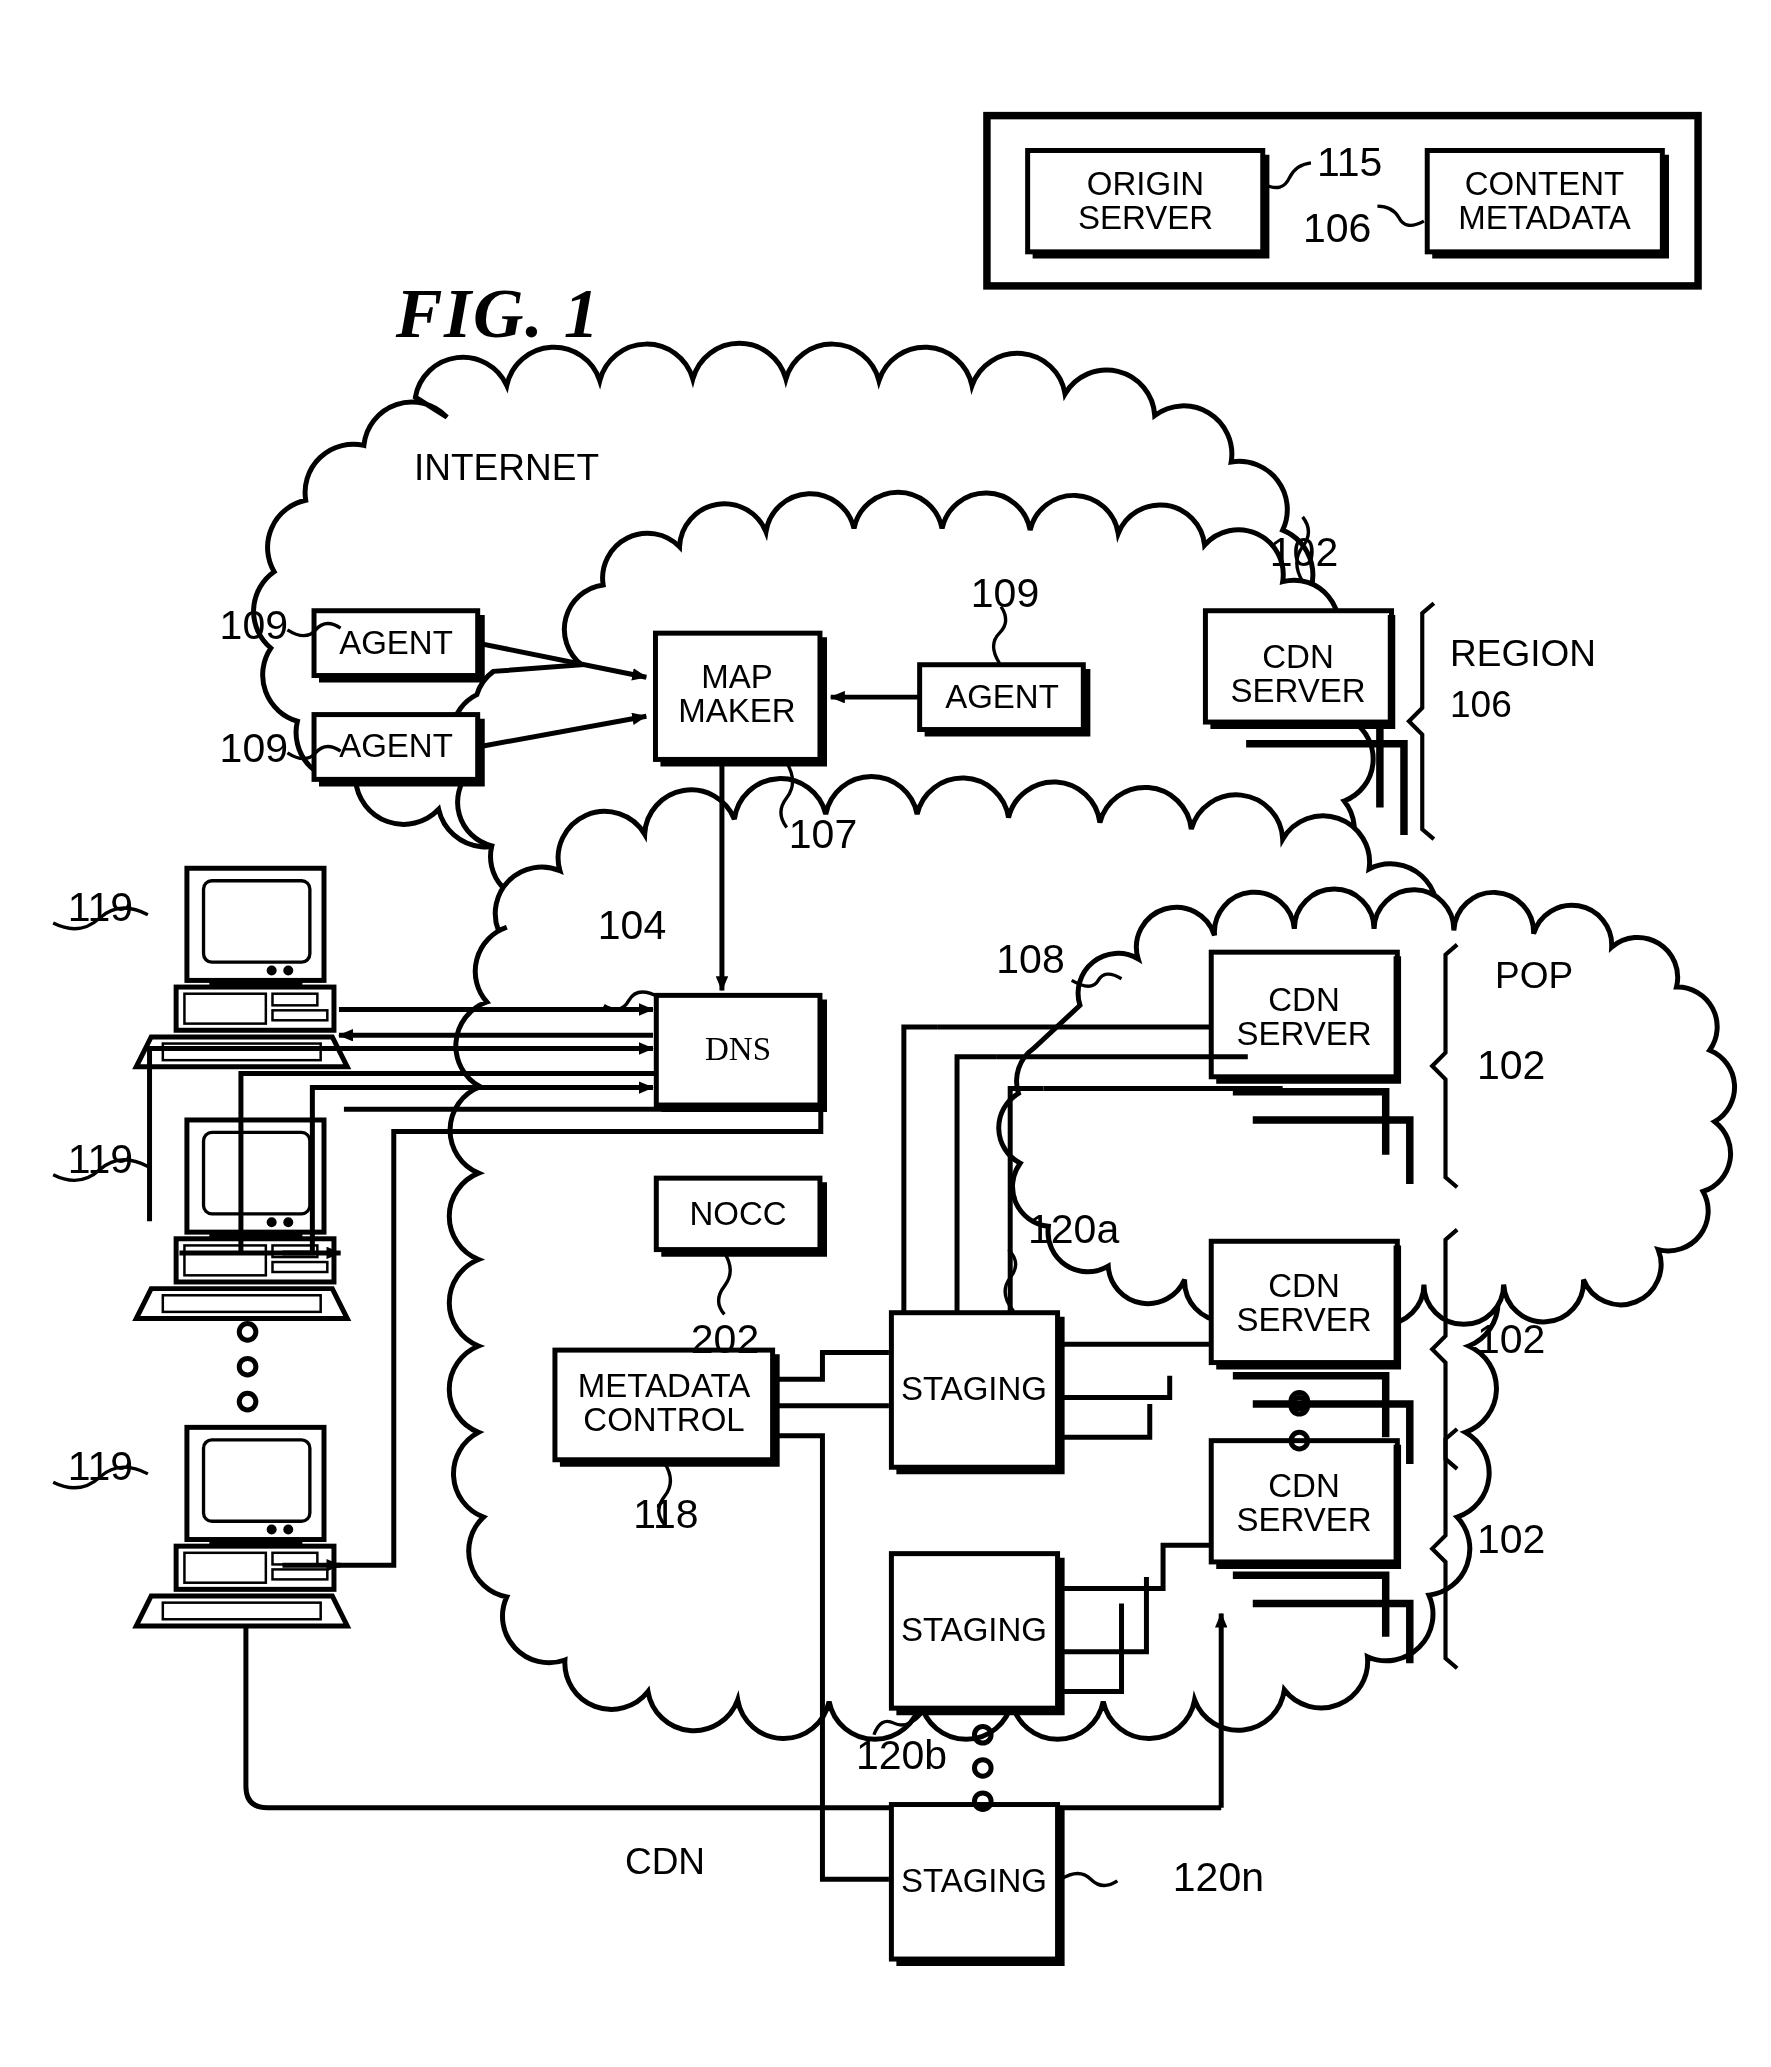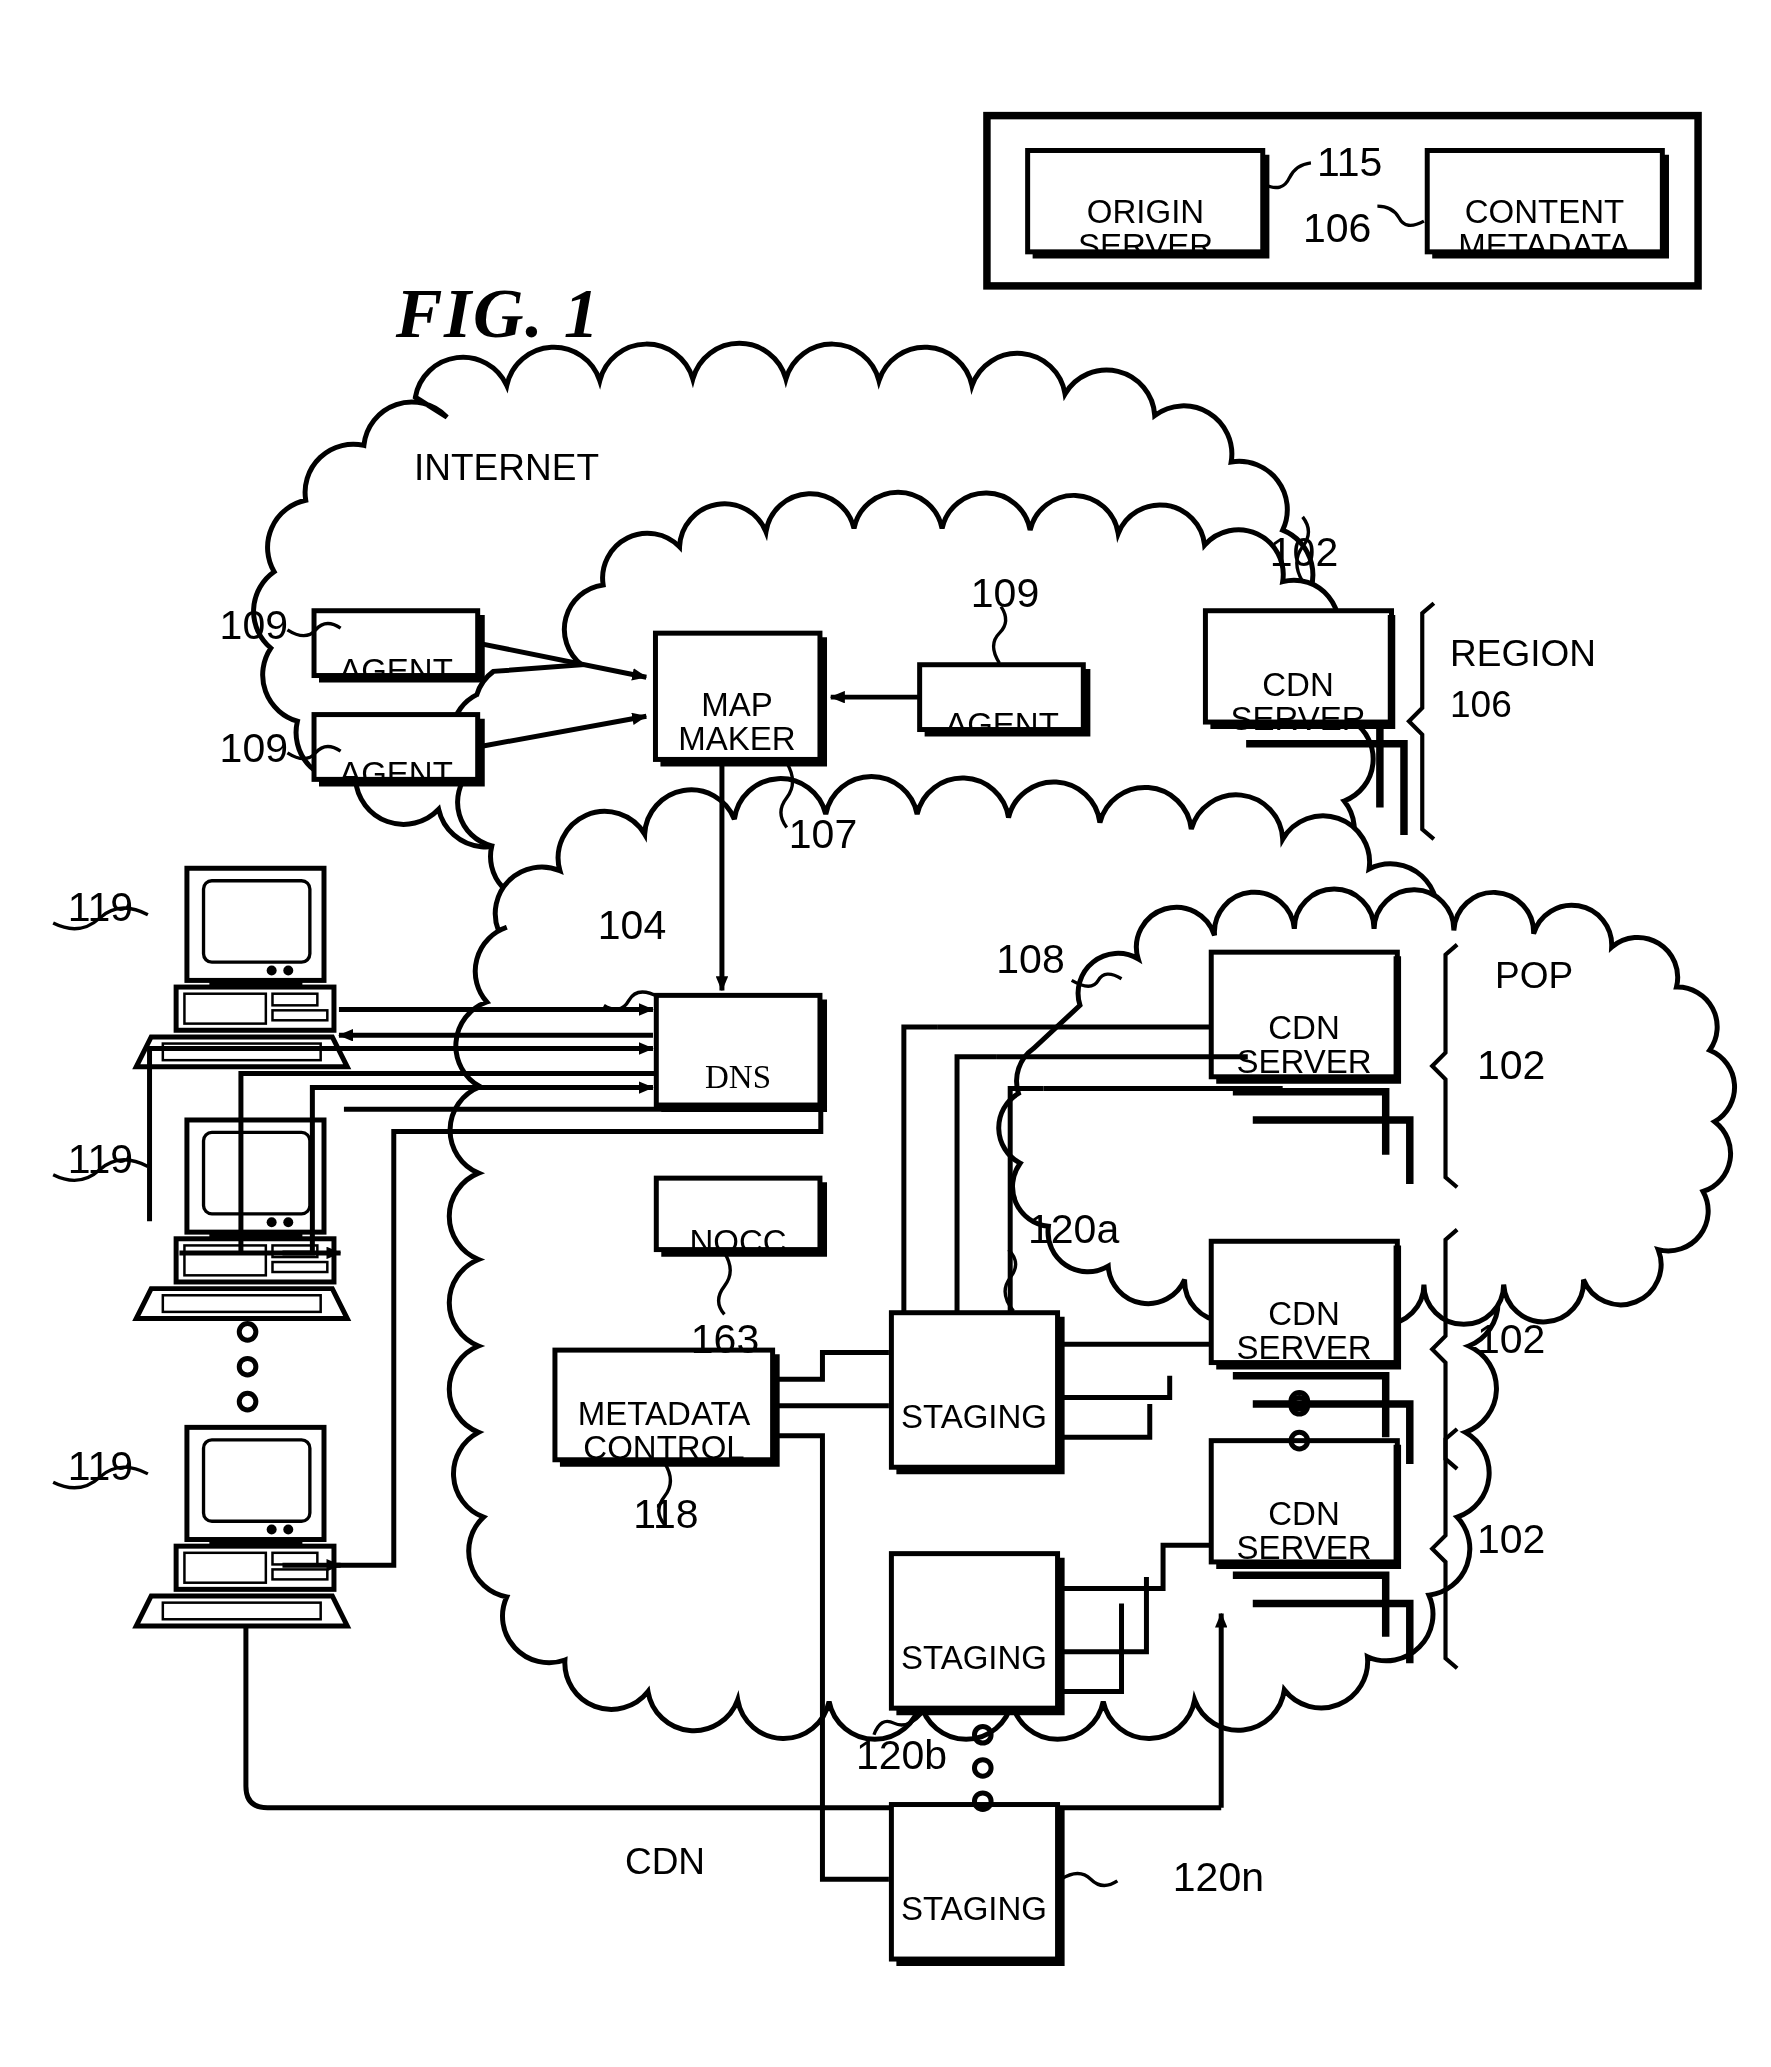--- a/index.html
+++ b/index.html
@@ -2,21 +2,21 @@
 <html style="font-size:13.3px"><head>
 <meta charset="utf-8">
 <style>
   html,body{margin:0;padding:0;background:#ffffff;}
   body{width:1772px;height:2068px;position:relative;overflow:hidden;
        font-family:"Liberation Sans", sans-serif;}
   #stage{position:absolute;left:0;top:0;width:1772px;height:2068px;}
   svg.layer{position:absolute;left:0;top:0;width:1772px;height:2068px;overflow:visible;}
   .lbl{position:absolute;font-family:"Liberation Sans", sans-serif;color:#000;
        white-space:pre;text-align:center;line-height:1.02;}
-  .boxtxt{font-size:33px;letter-spacing:0px;margin-top:28px;}
+  .boxtxt{font-size:33px;letter-spacing:0px;}
   .reftxt{font-size:41px;}
   .bigtxt{font-size:37px;}
   .figtitle{font-family:"Liberation Serif", serif;font-style:italic;font-weight:bold;
             font-size:70px;letter-spacing:1.7px;}
 </style>
 </head>
 <body>
 
 <div id="stage">
 
@@ -372,21 +372,21 @@
   <div class="lbl boxtxt" style="left:1205px;top:640px;width:186px;">CDN
 SERVER</div>
   <div class="lbl reftxt" style="left:1254px;top:532px;width:100px;">102</div>
   <div class="lbl bigtxt" style="left:1450px;top:635px;width:191px;text-align:left;">REGION</div>
   <div class="lbl bigtxt" style="left:1450px;top:686px;width:191px;text-align:left;">106</div>
 
   <div class="lbl boxtxt" style="left:656px;top:1033px;width:164px;font-family:Liberation Serif, serif;">DNS</div>
   <div class="lbl reftxt" style="left:582px;top:905px;width:100px;">104</div>
 
   <div class="lbl boxtxt" style="left:656px;top:1197px;width:164px;">NOCC</div>
-  <div class="lbl reftxt" style="left:675px;top:1319px;width:100px;">163</div>
+  <div class="lbl reftxt" style="left:675px;top:1319px;width:100px;">202</div>
 
   <div class="lbl boxtxt" style="left:555px;top:1369px;width:218px;">METADATA
 CONTROL</div>
   <div class="lbl reftxt" style="left:616px;top:1494px;width:100px;">118</div>
 
   <div class="lbl boxtxt" style="left:891px;top:1372px;width:166px;">STAGING</div>
   <div class="lbl reftxt" style="left:1028px;top:1209px;width:133px;text-align:left;">120a</div>
 
   <div class="lbl boxtxt" style="left:891px;top:1613px;width:166px;">STAGING</div>
   <div class="lbl reftxt" style="left:835px;top:1735px;width:133px;">120b</div>

